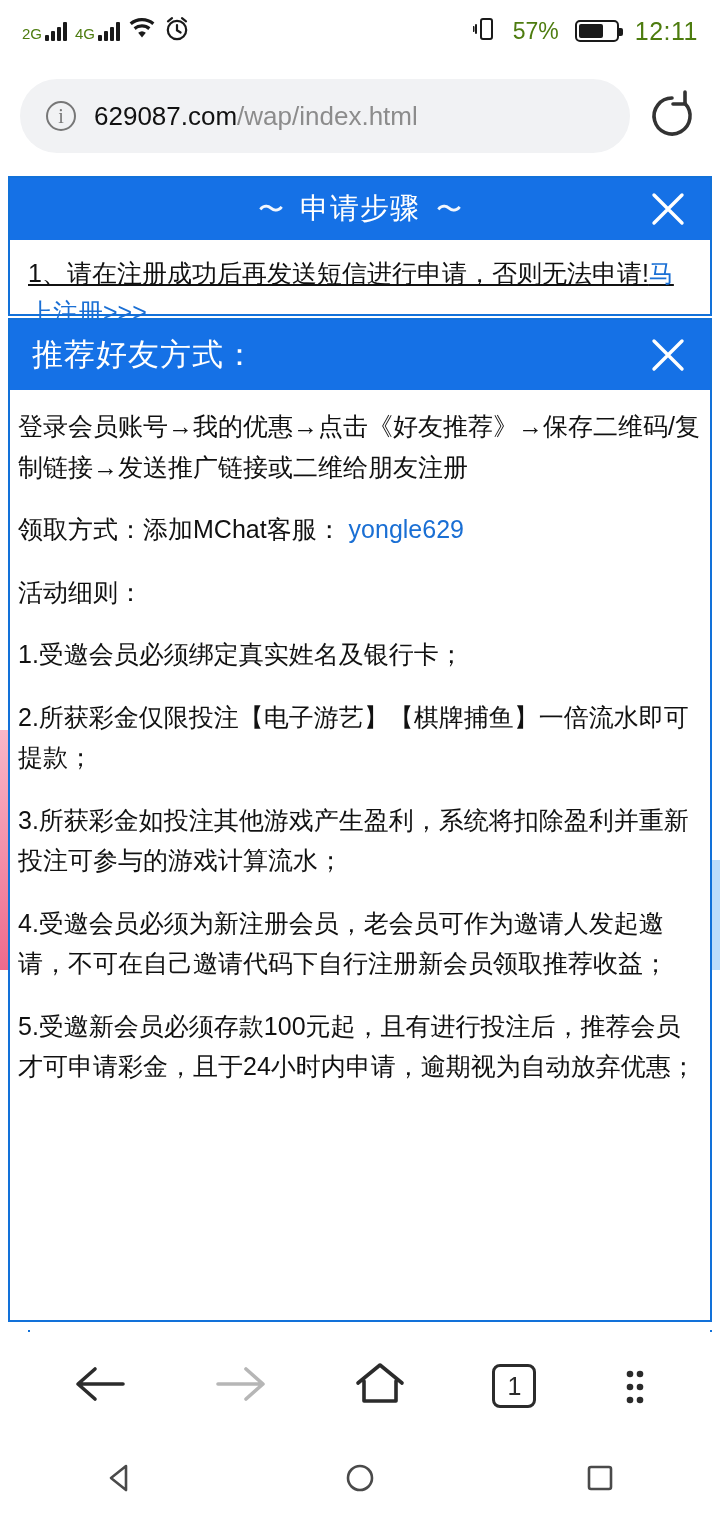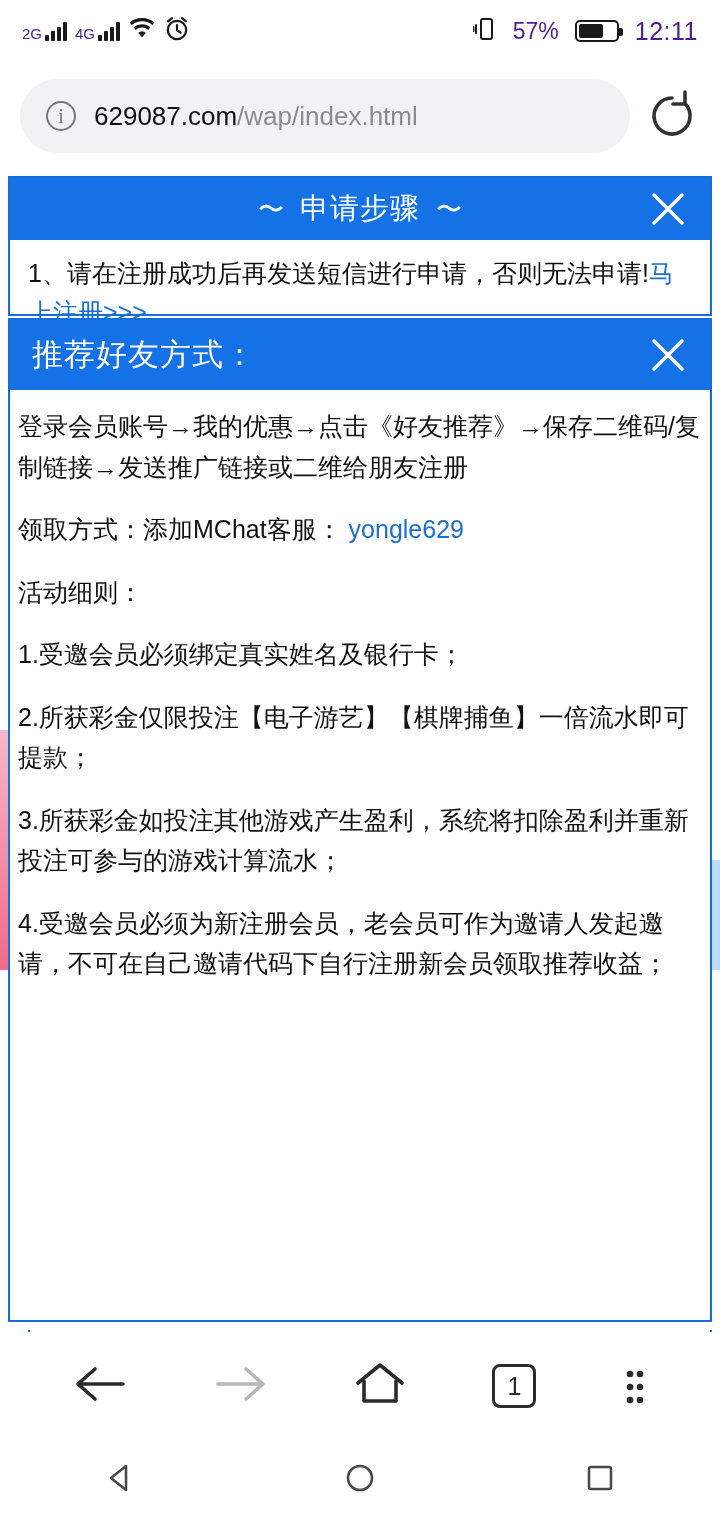--- a/index.html
+++ b/index.html
@@ -9,21 +9,21 @@
     background: #ffffff;
     overflow: hidden;
   }
   
   .statusbar {
     height: 62px;
     display: flex;
     align-items: center;
     padding: 8px 22px;
     background: #ffffff;
-    color: #4c1d95;
+    color: #4d7c0f;
   }
   .status-left { display: flex; align-items: center; gap: 8px; }
   .status-right { margin-left: auto; display: flex; align-items: center; gap: 16px; }
   .sig-group { display: flex; align-items: flex-end; gap: 2px; }
   .sig-label { font-size: 15px; line-height: 1; vertical-align: super; margin-right: 1px; }
   .bars { display: flex; align-items: flex-end; gap: 2px; height: 20px; }
   .bars i { display: block; width: 4px; background: #1a1a1a; border-radius: 1px; }
   .bars i:nth-child(1) { height: 6px; }
   .bars i:nth-child(2) { height: 10px; }
   .bars i:nth-child(3) { height: 14px; }
@@ -83,21 +83,21 @@
   .panel-head .title { font-size: 29px; letter-spacing: 1px; }
   .swirl { font-size: 26px; opacity: .95; margin: 0 16px; }
   .close-x {
     position: absolute; right: 22px; top: 50%; transform: translateY(-50%);
     width: 40px; height: 40px;
   }
   .panel-body { padding: 14px 18px 16px; font-size: 25px; line-height: 1.55; color: #111; }
   .panel-body a { color: #1a6fd4; text-decoration: none; }
 
   #panel-steps { top: 6px; height: 140px; }
-  #panel-steps .panel-body { font-size: 25px; }
+  #panel-steps .panel-body { font-size: 25px; text-decoration: underline; }
 
   
   #panel-refer { top: 148px; height: 1004px; }
   #panel-refer .panel-head { height: 70px; justify-content: flex-start; padding-left: 22px; }
   #panel-refer .panel-head .title { font-size: 31px; }
   #panel-refer .panel-body { padding: 16px 8px 0; font-size: 25px; line-height: 1.62; }
   #panel-refer p { margin-bottom: 22px; }
   .link { color: #1a4fd4; }
 
   
@@ -220,20 +220,21 @@
       </span>
     </div>
     <div class="panel-body">
       <p>登录会员账号→我的优惠→点击《好友推荐》→保存二维码/复制链接→发送推广链接或二维给朋友注册</p>
       <p><span>领取方式：添加MChat客服：</span> <a class="link" href="#">yongle629</a></p>
       <p>活动细则：</p>
       <p>1.受邀会员必须绑定真实姓名及银行卡；</p>
       <p>2.所获彩金仅限投注【电子游艺】【棋牌捕鱼】一倍流水即可提款；</p>
       <p>3.所获彩金如投注其他游戏产生盈利，系统将扣除盈利并重新投注可参与的游戏计算流水；</p>
       <p>4.受邀会员必须为新注册会员，老会员可作为邀请人发起邀请，不可在自己邀请代码下自行注册新会员领取推荐收益；</p>
+      <p>5.受邀新会员必须存款100元起，且有进行投注后，推荐会员才可申请彩金，且于24小时内申请，逾期视为自动放弃优惠；</p>
 
     </div>
   </div>
 
   <div class="error-block">
     
     
   </div>
 </div>
 

